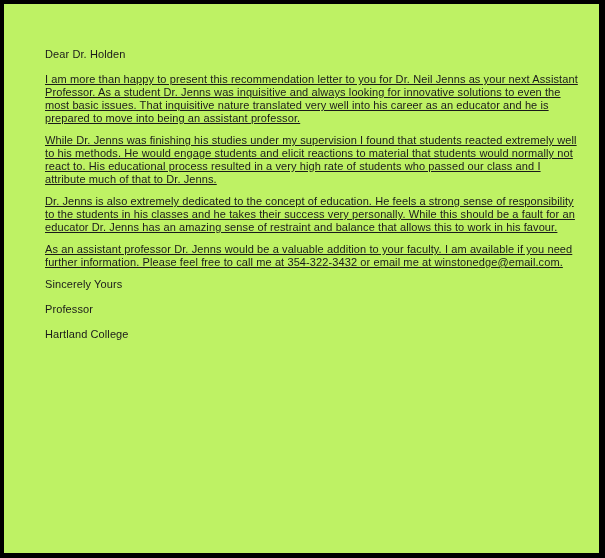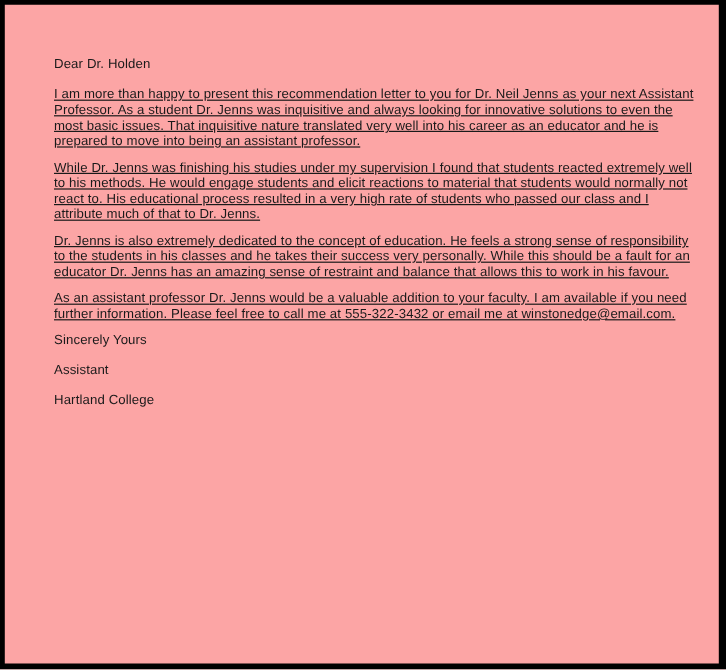--- a/index.html
+++ b/index.html
@@ -4,21 +4,21 @@
 <style>
   html, body {
     margin: 0;
     padding: 0;
     background: #ffffff;
   }
   .page {
     box-sizing: border-box;
     width: 605px;
     height: 558px;
-    background: #fca5a5;
+    background: #bef264;
     border-style: solid;
     border-color: #000000;
     border-width: 4px 6px 5px 4px;
     overflow: hidden;
     font-family: "Liberation Sans", sans-serif;
   }
   .letter {
     box-sizing: content-box;
     padding: 44px 24px 0 41px;
     width: 535px;
@@ -47,22 +47,22 @@
 <div class="page">
   <div class="letter">
     <p class="salutation">Dear Dr. Holden</p>
 
     <p class="body-paragraph">I am more than happy to present this recommendation letter to you for Dr. Neil Jenns as your next Assistant Professor. As a student Dr. Jenns was inquisitive and always looking for innovative solutions to even the most basic issues. That inquisitive nature translated very well into his career as an educator and he is prepared to move into being an assistant professor.</p>
 
     <p class="body-paragraph">While Dr. Jenns was finishing his studies under my supervision I found that students reacted extremely well to his methods. He would engage students and elicit reactions to material that students would normally not react to. His educational process resulted in a very high rate of students who passed our class and I attribute much of that to Dr. Jenns.</p>
 
     <p class="body-paragraph">Dr. Jenns is also extremely dedicated to the concept of education. He feels a strong sense of responsibility to the students in his classes and he takes their success very personally. While this should be a fault for an educator Dr. Jenns has an amazing sense of restraint and balance that allows this to work in his favour.</p>
 
-    <p class="body-paragraph">As an assistant professor Dr. Jenns would be a valuable addition to your faculty. I am available if you need further information. Please feel free to call me at 555-322-3432 or email me at winstonedge@email.com.</p>
+    <p class="body-paragraph">As an assistant professor Dr. Jenns would be a valuable addition to your faculty. I am available if you need further information. Please feel free to call me at 354-322-3432 or email me at winstonedge@email.com.</p>
 
     <p class="sig-line">Sincerely Yours</p>
 
 
-    <p class="sig-line">Assistant</p>
+    <p class="sig-line">Professor</p>
 
     <p class="sig-line">Hartland College</p>
   </div>
 </div>
 
 </body></html>

